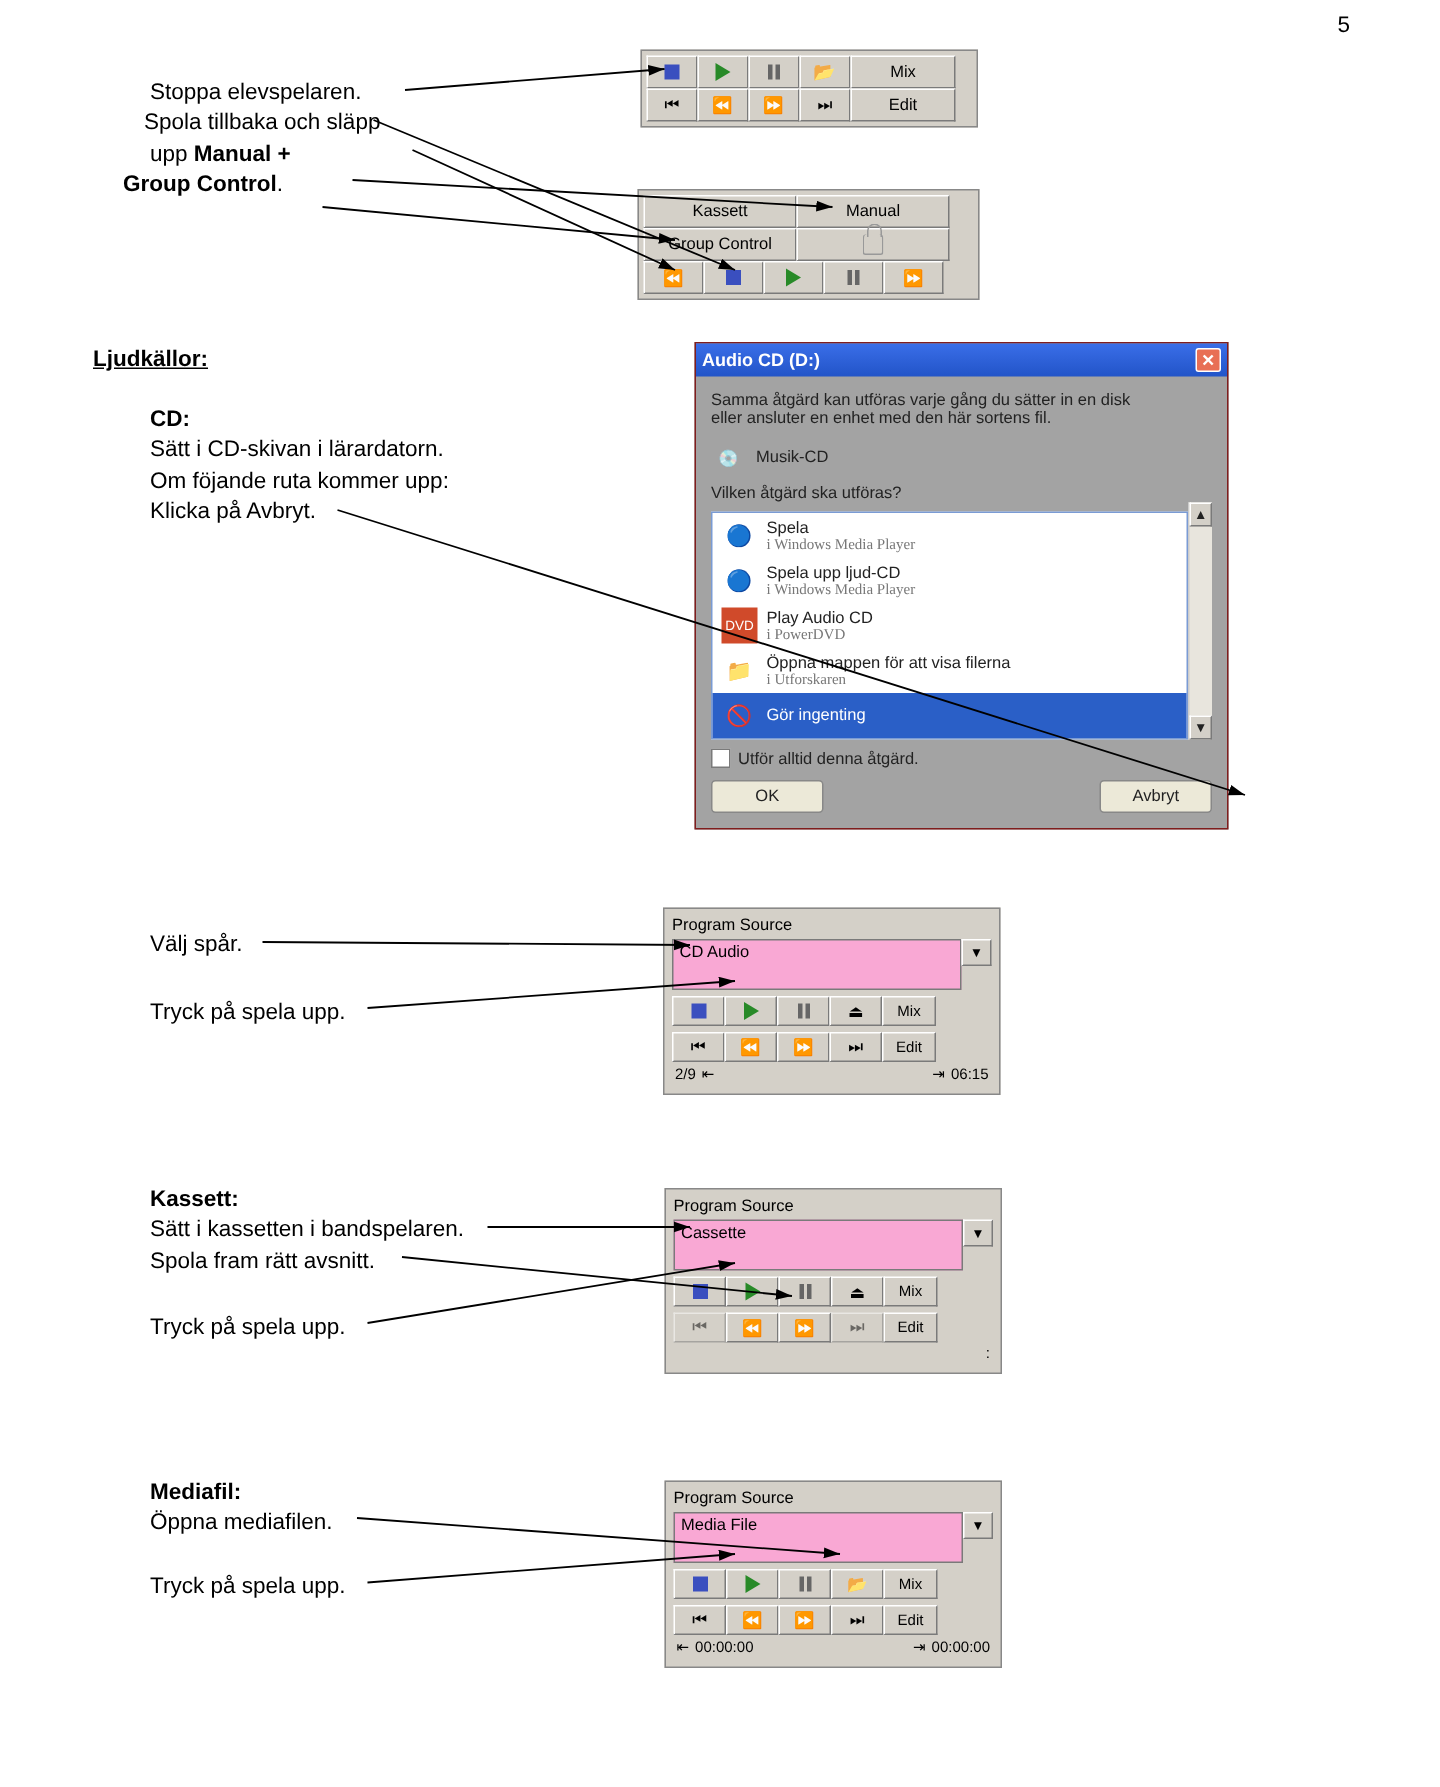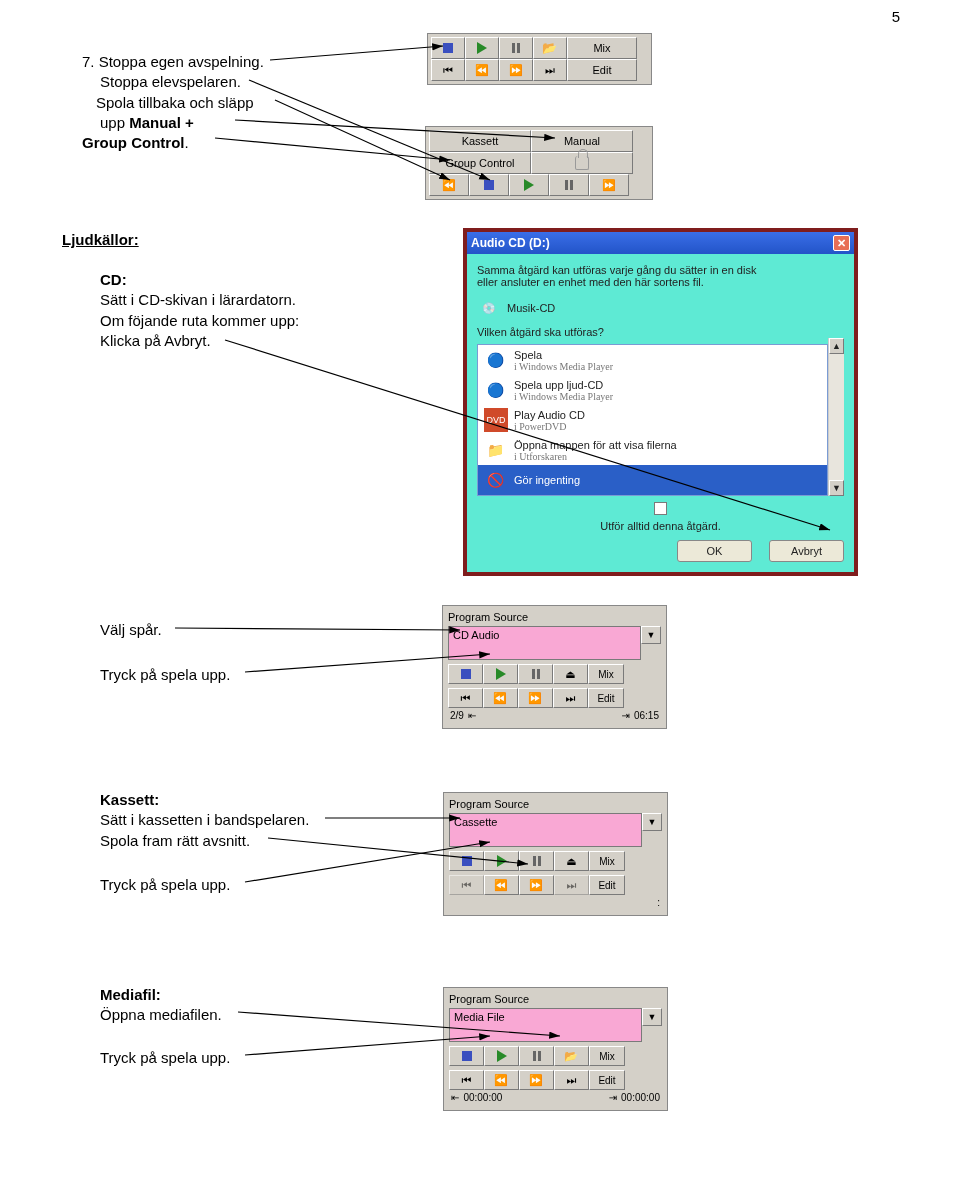--- a/index.html
+++ b/index.html
@@ -40,23 +40,23 @@
     border-right-color: #7a7a7a;
     border-bottom-color: #7a7a7a;
     height: 22px;
     font-size: 11px;
     color: #000;
   }
   .btn3d.wide { width: 102px; }
   .btn3d.sq { width: 34px; }
   .dialog {
     position: absolute;
-    background: #5eead4;
-    border: 4px solid #7f1d1d;
-    width: 395px;
+    background: #a3a3a3;
+    border: 1px solid #7f1d1d;
+    width: 356px;
   }
   .dlg-title {
     display: flex;
     align-items: center;
     justify-content: space-between;
     background: linear-gradient(to bottom,#3a6ee8,#2254c8);
     color: #fff;
     font-size: 12px;
     font-weight: bold;
     padding: 3px 4px;
@@ -110,28 +110,28 @@
     height: 16px;
     background: #d4d0c8;
     border: 1px solid #fff;
     border-right-color: #7a7a7a;
     border-bottom-color: #7a7a7a;
     display: flex;
     align-items: center;
     justify-content: center;
     font-size: 9px;
   }
-  .check-row { display: flex; align-items: center; gap: 5px; margin-top: 6px; font-size: 11px; flex-direction: column; }
+  .check-row { display: flex; align-items: flex-end; gap: 5px; margin-top: 6px; font-size: 11px; }
   .checkbox {
     width: 13px;
     height: 13px;
     background: #fff;
     border: 1px solid #7a7a7a;
   }
-  .dlg-btns { display: flex; justify-content: flex-end; gap: 17px; margin-top: 8px; }
+  .dlg-btns { display: flex; justify-content: space-between; gap: 17px; margin-top: 8px; }
   .dlg-btn {
     width: 75px;
     height: 22px;
     background: #ece9d8;
     border: 1px solid #888;
     border-radius: 3px;
     font-size: 11px;
     display: flex;
     align-items: center;
     justify-content: center;
@@ -217,21 +217,20 @@
     justify-content:center;
     border-radius:3px;
   }
 </style>
 </head>
 <body>
 
 <div class="page-num">5</div>
 
 <div class="instr" style="left:82px; top:52px; width:280px;">
-  <div>7. Stoppa egen avspelning.</div>
   <div style="margin-left:18px;">Stoppa elevspelaren.</div>
   <div style="margin-left:14px;">Spola tillbaka och släpp</div>
   <div style="margin-left:18px;">
     <span>upp </span><span class="bold">Manual + </span>
   </div>
   <div style="margin-left:0;">
     <span class="bold">Group Control</span><span>.</span>
   </div>
 </div>
 

